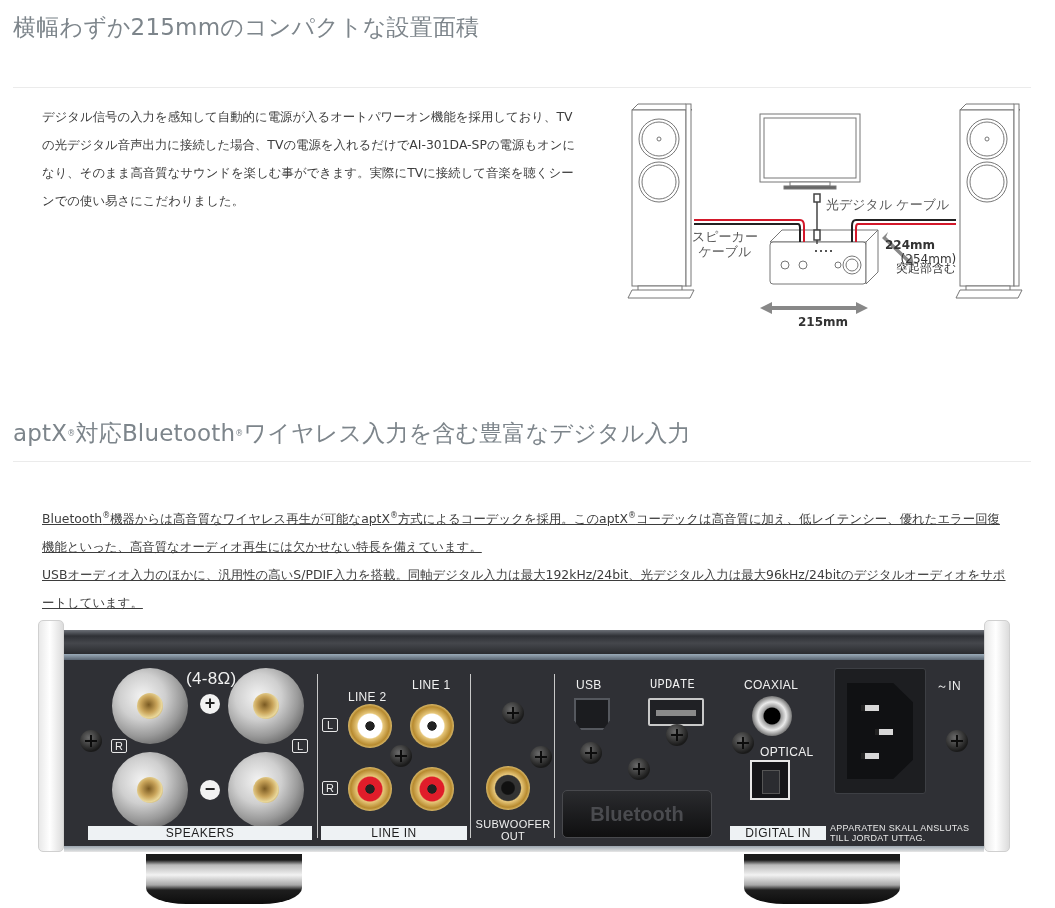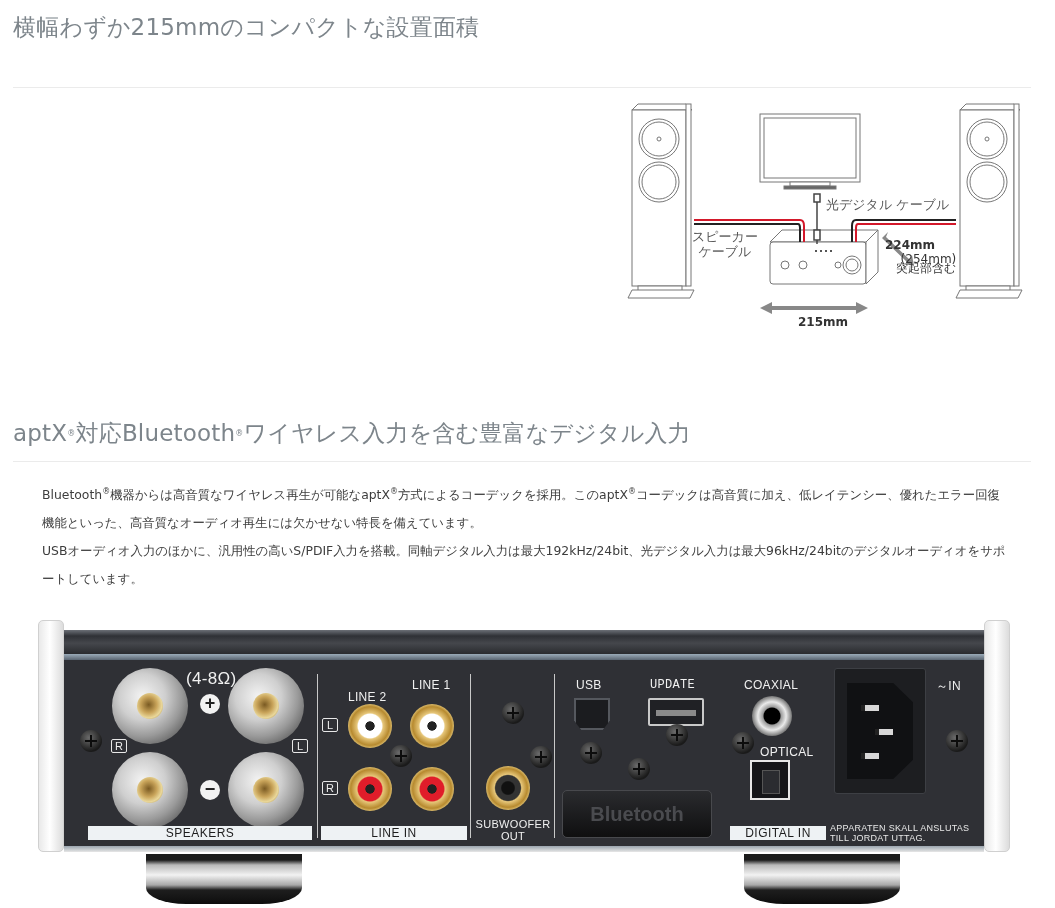--- a/index.html
+++ b/index.html
@@ -85,20 +85,21 @@
 </style>
 </head>
 <body>
 
 <h2 class="section-title" style="top:12px;">
   <span>横幅わずか215mmのコンパクトな設置面積</span><br>
 </h2>
 <div class="divider" style="top:87px;"></div>
 
 <div class="para" style="left:42px; top:103px; width:535px;">
+  <p>デジタル信号の入力を感知して自動的に電源が入るオートパワーオン機能を採用しており、TVの光デジタル音声出力に接続した場合、TVの電源を入れるだけでAI-301DA-SPの電源もオンになり、そのまま高音質なサウンドを楽しむ事ができます。実際にTVに接続して音楽を聴くシーンでの使い易さにこだわりました。</p>
 </div>
 
 <div class="diagram">
   <svg viewBox="0 0 410 235">
     <g fill="#fff" stroke="#777" stroke-width="1">
 
       <g>
         <polygon points="12,8 72,8 66,2 18,2"></polygon>
         <rect x="12" y="8" width="54" height="176"></rect>
         <rect x="66" y="2" width="5" height="182"></rect>
@@ -178,21 +179,21 @@
     <span>突起部含む</span>
   </div>
   <div class="diag-label diag-bold" style="left:178px; top:213px;">215mm</div>
 </div>
 
 <h2 class="section-title" style="top:418px;">
   <span>aptX</span><sup class="r">®</sup><span>対応Bluetooth</span><sup class="r">®</sup><span>ワイヤレス入力を含む豊富なデジタル入力</span>
 </h2>
 <div class="divider" style="top:461px;"></div>
 
-<div class="para" style="left:42px; top:478px; width:965px;">
+<div class="para" style="left:42px; top:502px; width:965px;text-decoration:underline;">
   <p><span>Bluetooth</span><sup class="r">®</sup><span>機器からは高音質なワイヤレス再生が可能なaptX</span><sup class="r">®</sup><span>方式によるコーデックを採用。このaptX</span><sup class="r">®</sup><span>コーデックは高音質に加え、低レイテンシー、優れたエラー回復機能といった、高音質なオーディオ再生には欠かせない特長を備えています。</span></p>
   <p>USBオーディオ入力のほかに、汎用性の高いS/PDIF入力を搭載。同軸デジタル入力は最大192kHz/24bit、光デジタル入力は最大96kHz/24bitのデジタルオーディオをサポートしています。</p>
 </div>
 
 <div class="device">
   <div class="side-cap left"></div>
   <div class="side-cap right"></div>
   <div class="top-rail"></div>
   <div class="rail-edge"></div>
   <div class="panel"></div>

